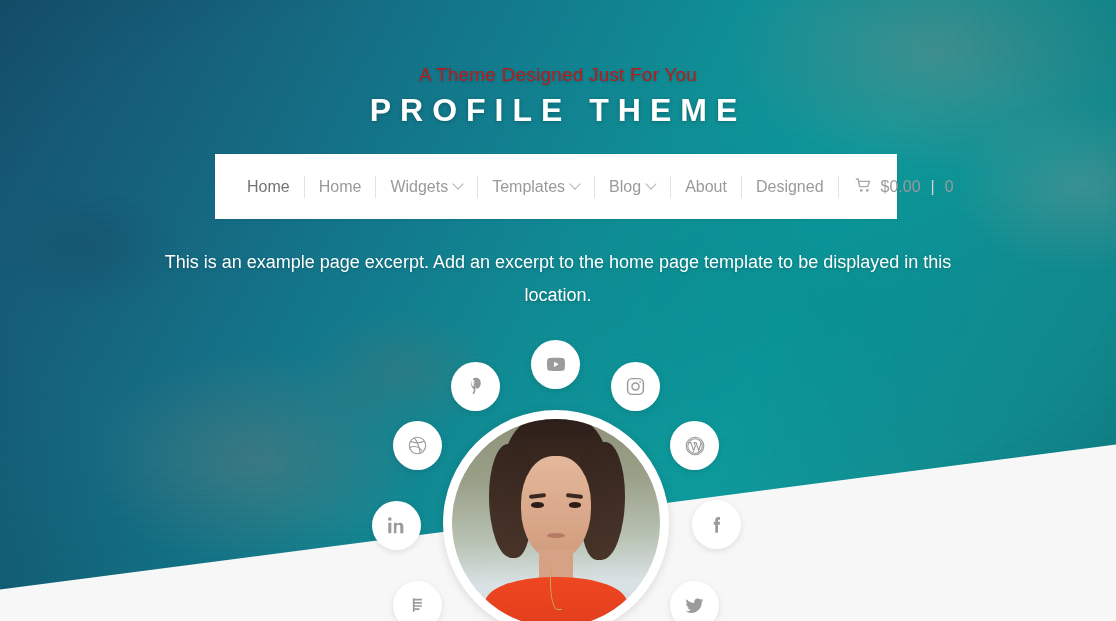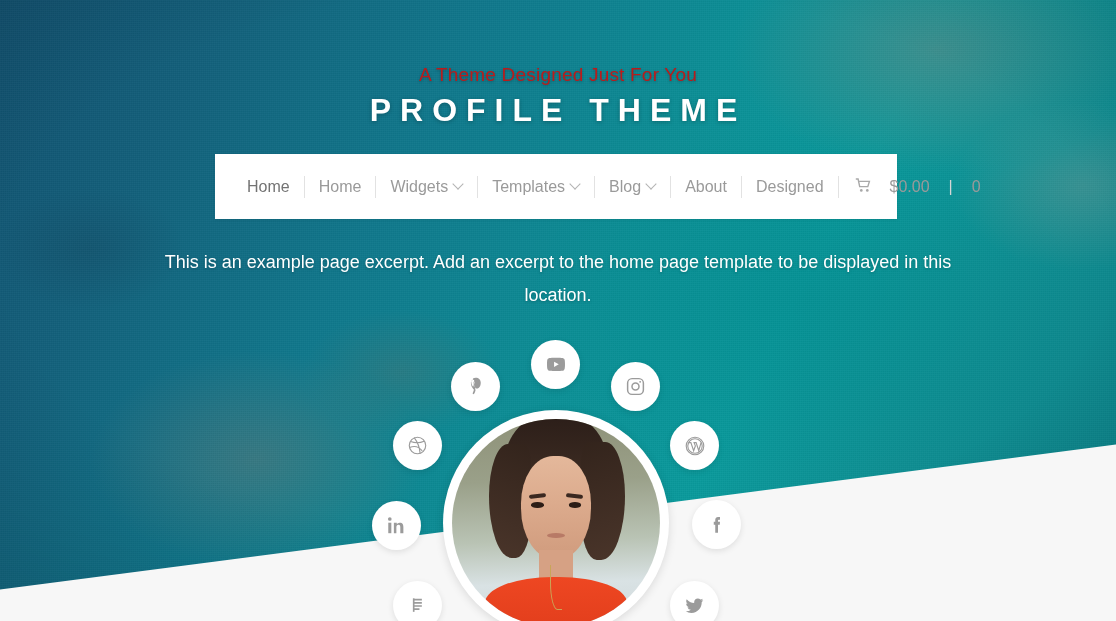--- a/index.html
+++ b/index.html
@@ -76,21 +76,21 @@
   }
   .nav-item.current { color: #737373; padding-left: 8px; }
   .nav-sep { width: 1px; height: 22px; background: #e2e2e2; flex: 0 0 1px; }
   .caret { display: inline-block; width: 9px; height: 9px; position: relative; top: -2px; }
   .caret::before {
     content: ""; position: absolute; left: 0; top: 0;
     width: 7px; height: 7px;
     border-right: 1.4px solid #b4b4b4; border-bottom: 1.4px solid #b4b4b4;
     transform: rotate(45deg);
   }
-  .cart-item { gap: 18px; padding-left: 16px; }
+  .cart-item { gap: 9px; padding-left: 16px; }
   .cart-glyph { display: inline-block; color: #a9a9a9; }
   .cart-pipe { color: #d6d6d6; margin: 0 1px; }
 
   
   .excerpt {
     position: absolute; left: 158px; top: 246px; width: 800px;
     text-align: center; color: #ffffff;
     font-size: 18px; line-height: 33px; font-weight: 400;
     text-shadow: 0 1px 3px rgba(0,0,0,.22);
   }

